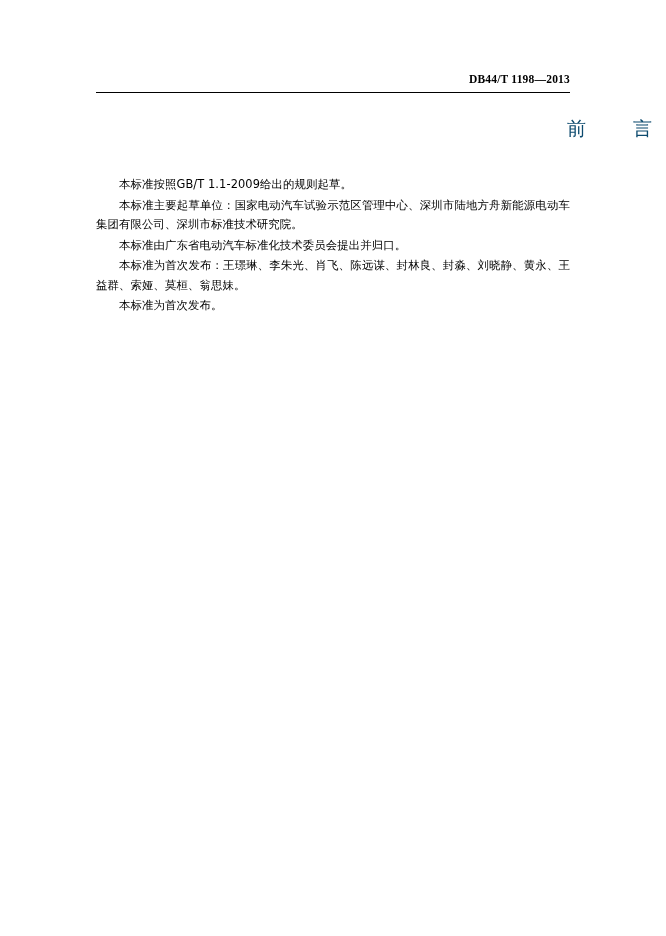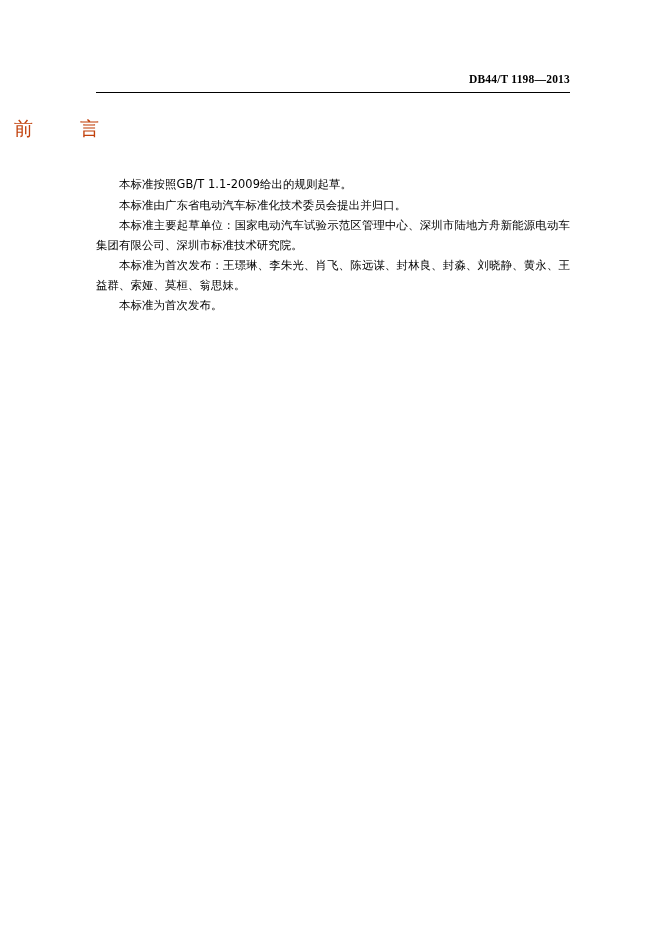--- a/index.html
+++ b/index.html
@@ -43,26 +43,26 @@
     top: 92px;
     left: 96px;
     right: 96px;
     border-bottom: 1.3px solid #000;
   }
   .title {
     position: absolute;
     top: 116px;
     left: 0;
     width: 100%;
-    text-align: left;
+    text-align: right;
     font-family: "DejaVu Serif", "Liberation Serif", serif;
     font-size: 19px;
     letter-spacing: 14px;
     text-indent: 14px;
-    color: #c2410c;
+    color: #0c4a6e;
   }
   .body-block {
     position: absolute;
     top: 166px;
     left: 96px;
     width: 474px;
     margin-top: 9px;
   }
   .para {
     font-family: "DejaVu Sans", "Liberation Sans", sans-serif;
@@ -86,19 +86,19 @@
   <div class="header-row">
     <div class="std-number">DB44/T 1198—2013</div>
   </div>
 
   <div class="header-rule"></div>
 
   <div class="title">前　言</div>
 
   <div class="body-block">
     <p class="para">本标准按照GB/T 1.1-2009给出的规则起草。</p>
+    <p class="para">本标准主要起草单位：国家电动汽车试验示范区管理中心、深圳市陆地方舟新能源电动车集团有限公司、深圳市标准技术研究院。</p>
     <p class="para">本标准由广东省电动汽车标准化技术委员会提出并归口。</p>
-    <p class="para">本标准主要起草单位：国家电动汽车试验示范区管理中心、深圳市陆地方舟新能源电动车集团有限公司、深圳市标准技术研究院。</p>
     <p class="para">本标准为首次发布：王璟琳、李朱光、肖飞、陈远谋、封林良、封淼、刘晓静、黄永、王益群、索娅、莫桓、翁思妹。</p>
     <p class="para">本标准为首次发布。</p>
   </div>
 
 </div>
 
 </body></html>

